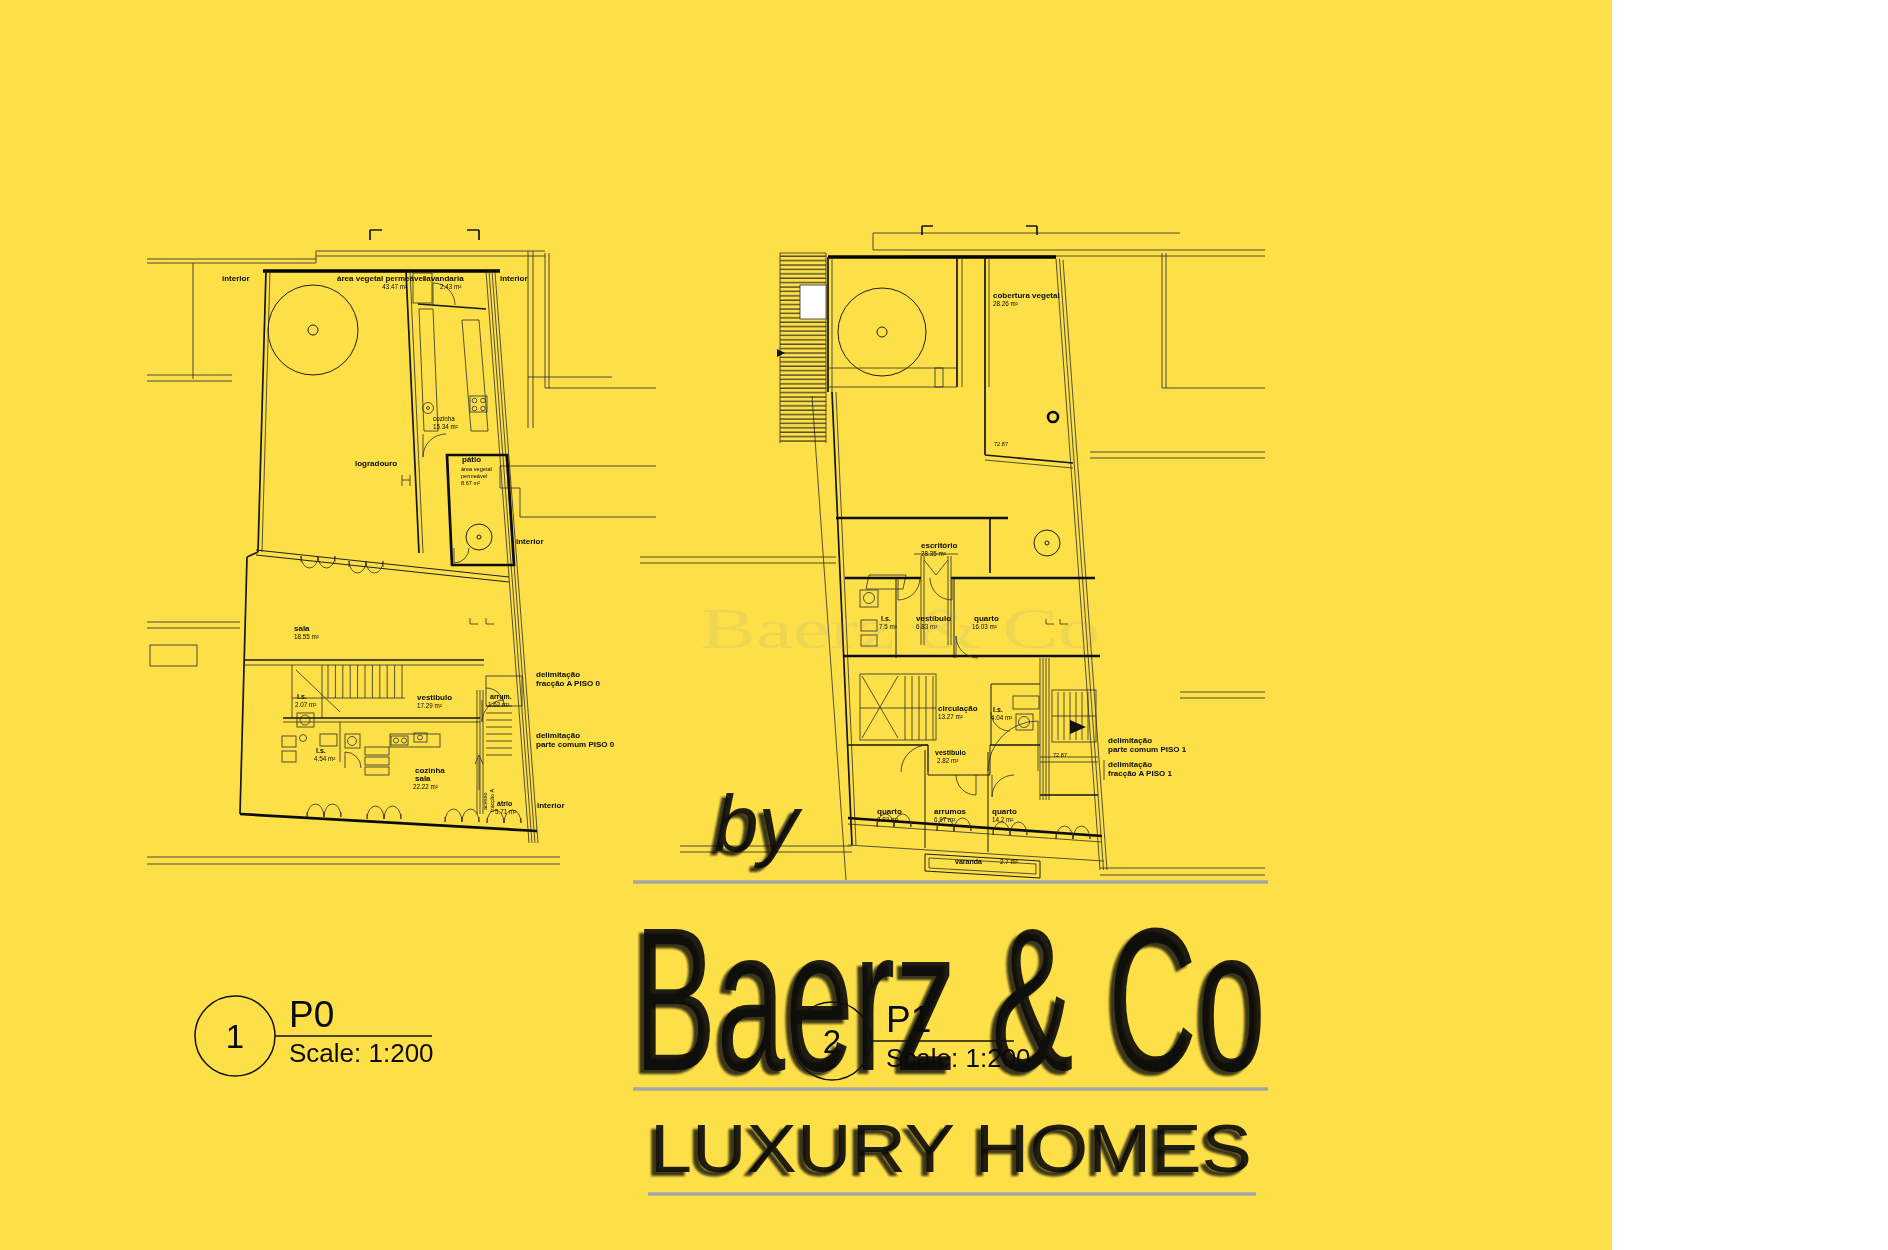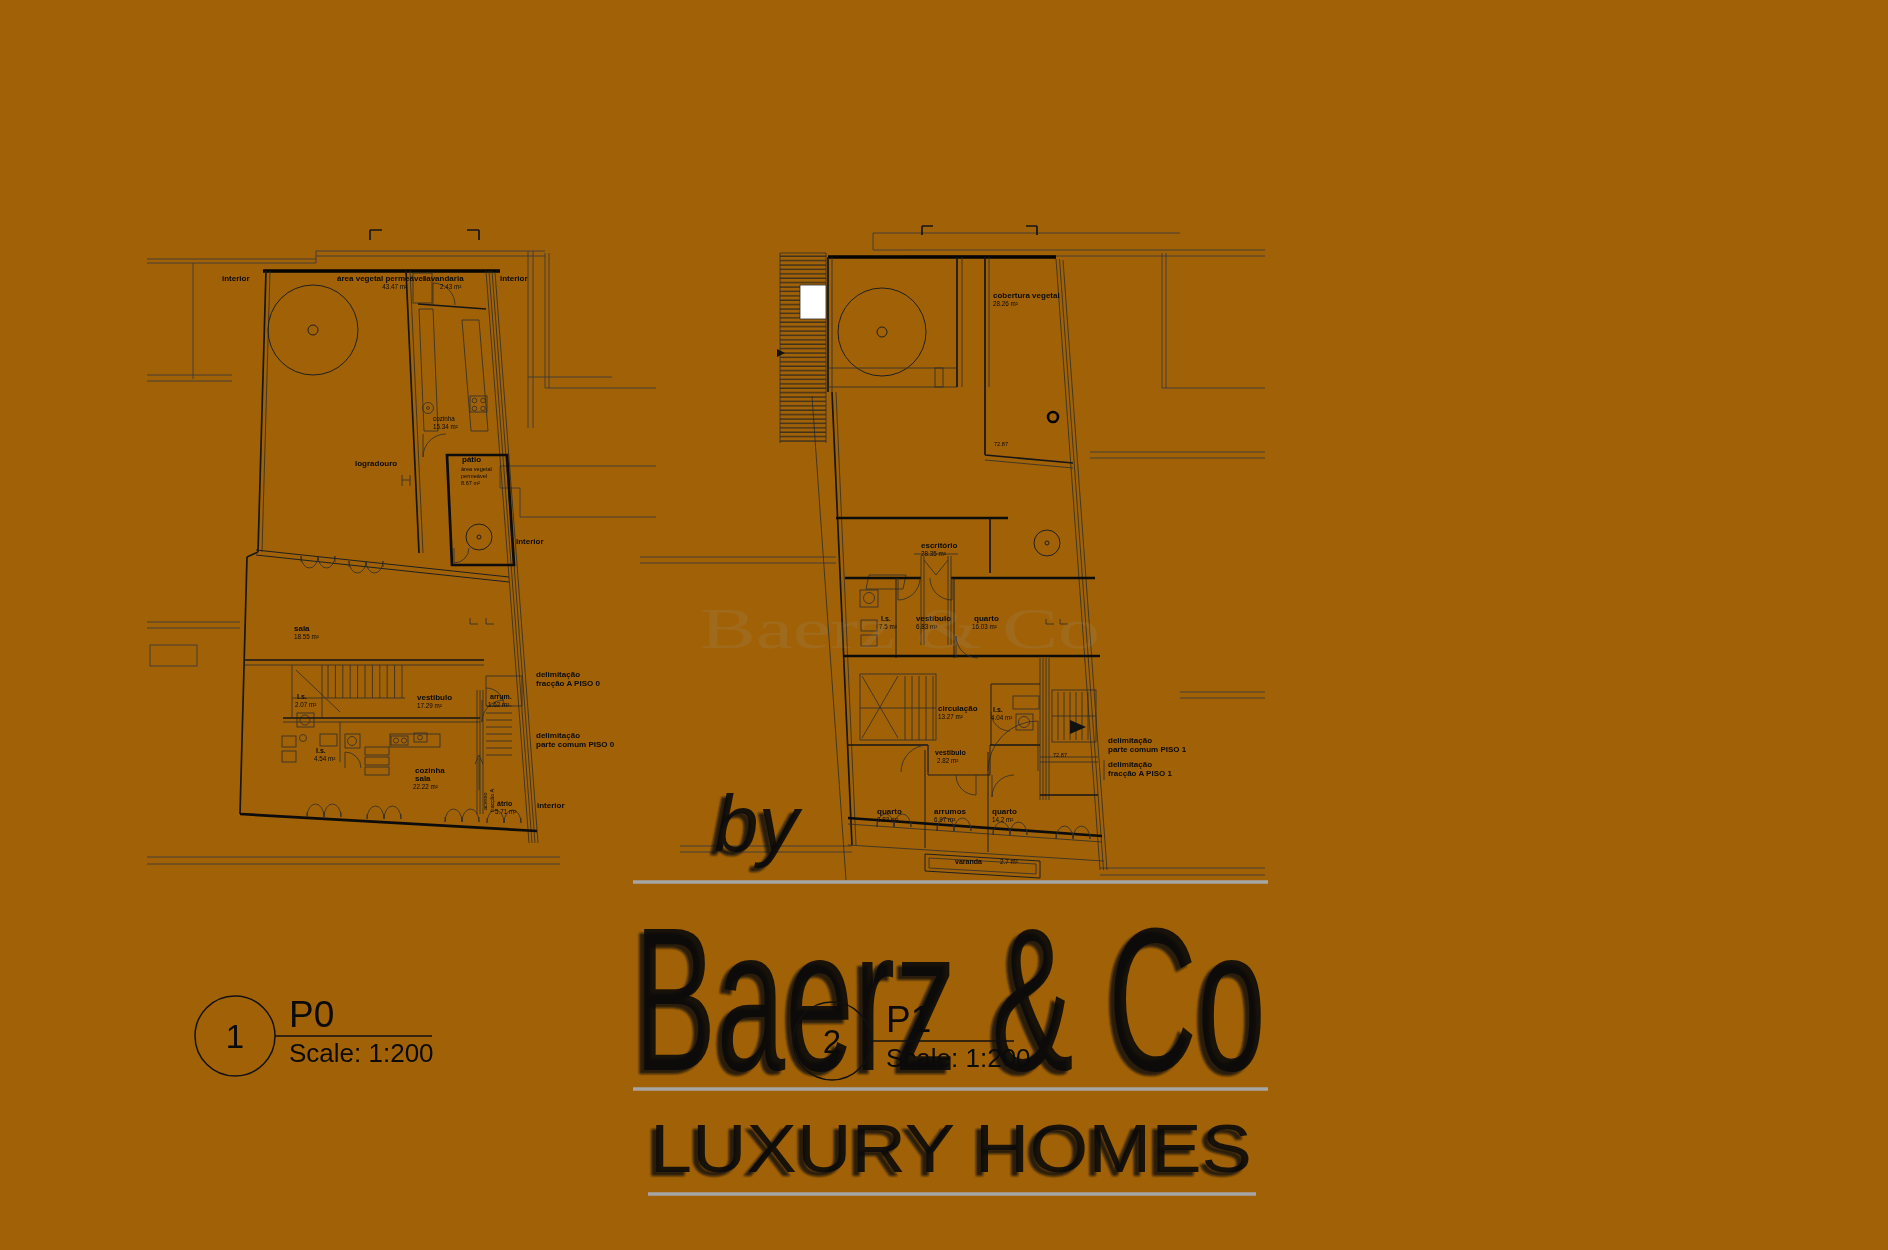--- a/index.html
+++ b/index.html
@@ -1,16 +1,16 @@
 <!DOCTYPE html>
 <html><head>
 <meta charset="utf-8">
 <style>
   html,body{margin:0;padding:0;background:#fff;}
-  #canvas{position:relative;width:1888px;height:1250px;background:#a16207;overflow:hidden;
+  #canvas{position:relative;width:1612px;height:1250px;background:#fde047;overflow:hidden;
           font-family:"Liberation Sans", sans-serif;}
   svg{position:absolute;left:0;top:0;}
   svg *{vector-effect:none;}
   .ln  {stroke:#1f1f1f;stroke-width:1;fill:none;}
   .thin{stroke:#2c2c2c;stroke-width:.8;fill:none;}
   .ln2 {stroke:#161616;stroke-width:1.7;fill:none;}
   .ln3 {stroke:#0c0c0c;stroke-width:2.7;fill:none;}
   .ln4 {stroke:#050505;stroke-width:3.6;fill:none;}
   .ctx {stroke:#3a3a3a;stroke-width:.9;fill:none;}
   .blk {fill:#111;stroke:none;}

